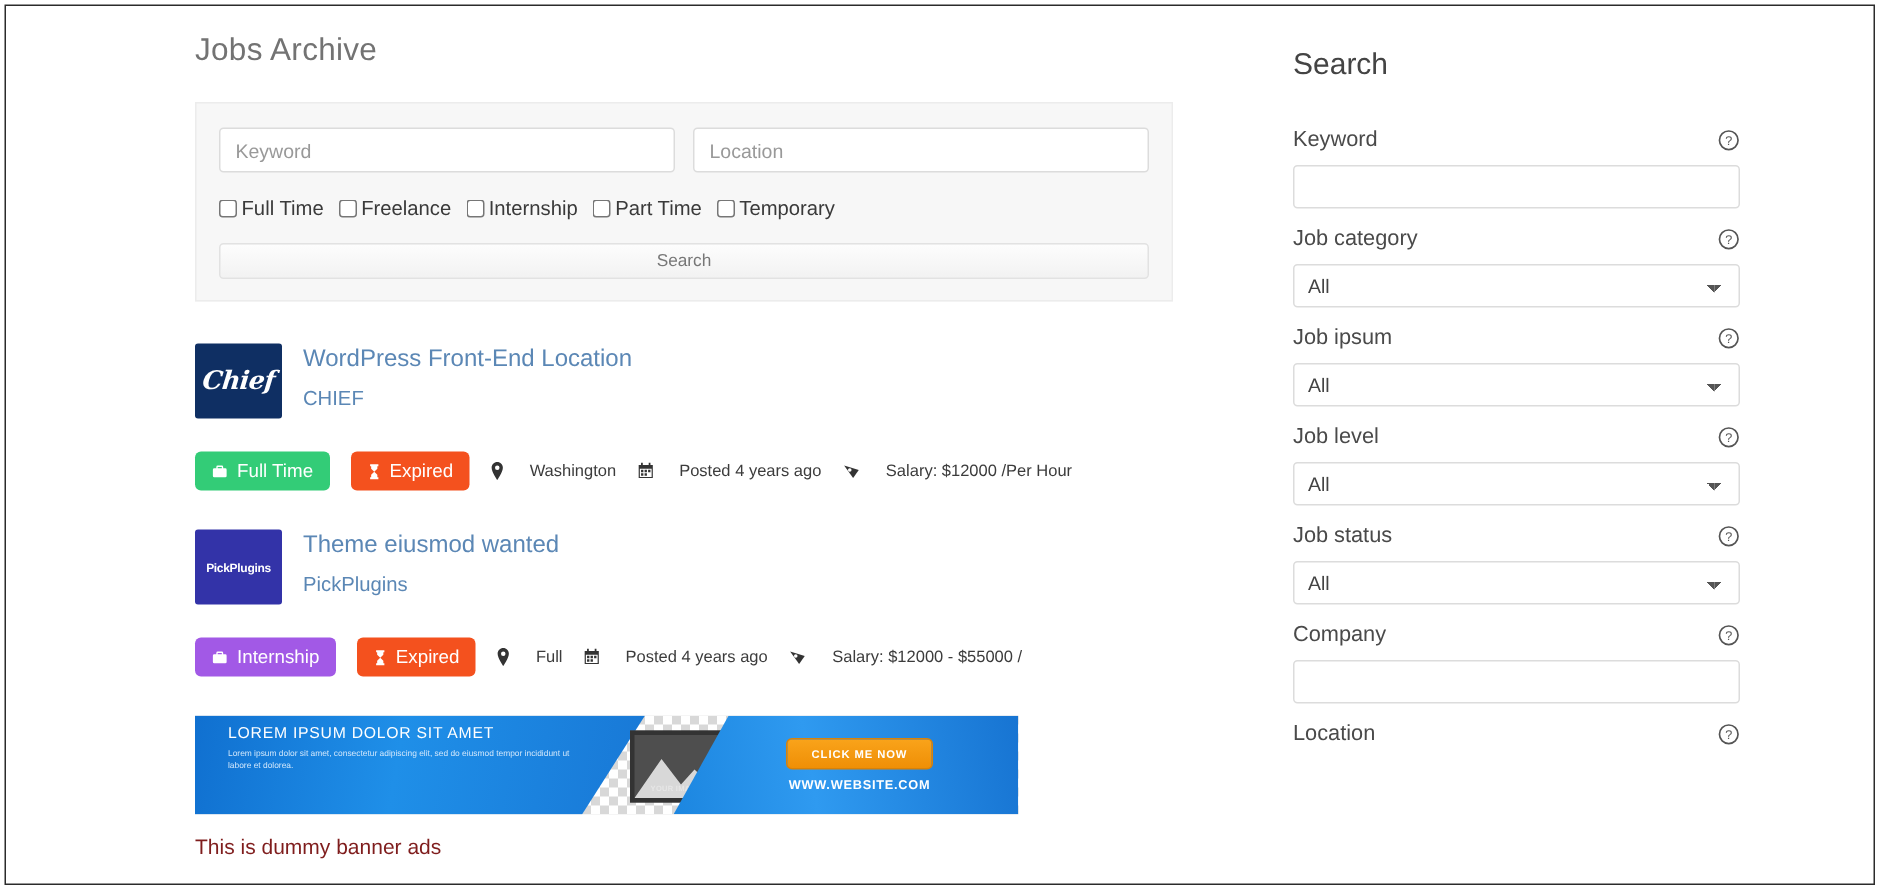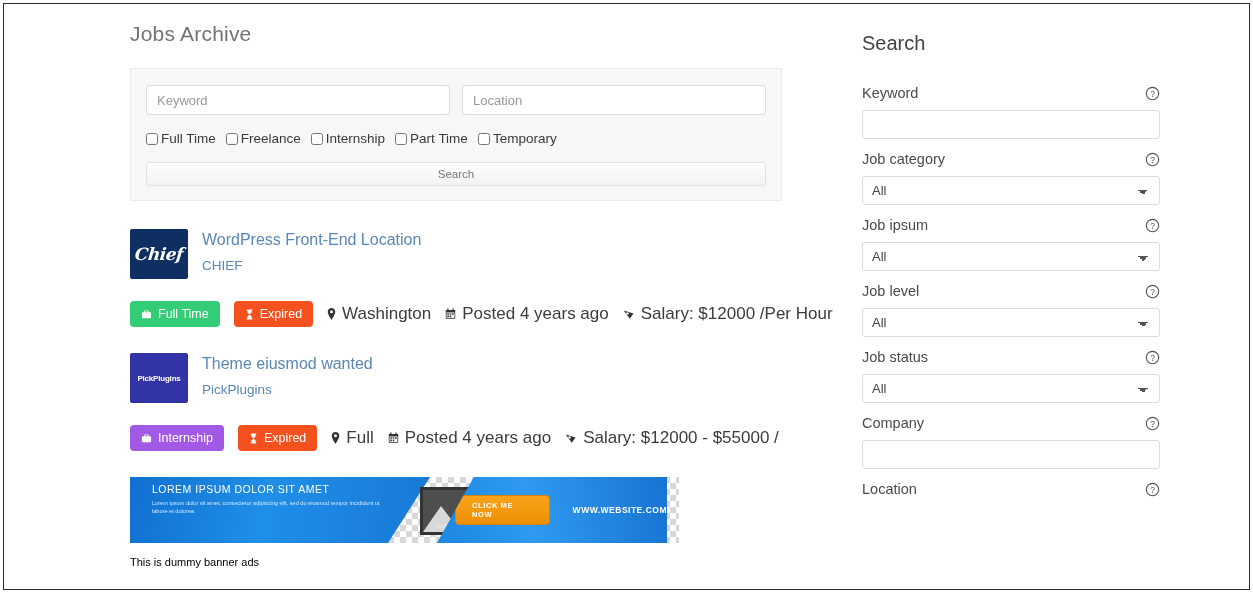--- a/index.html
+++ b/index.html
@@ -94,22 +94,22 @@
   .job-company { font-size:13.5px; color:#5b87b5; margin-top:7px; }
 
   .job-meta { display:flex; align-items:center; gap:14px; margin-top:22px; }
   .badge {
     display:inline-flex; align-items:center; gap:6px;
     height:26px; padding:0 11px; border-radius:4px;
     color:#fff; font-size:12.5px; white-space:nowrap;
   }
   .badge svg { display:block; }
   .meta-txt {
-    display:inline-flex; align-items:center; gap:6px;
-    font-size:17px; color:#3c3c3c; white-space:nowrap;
+    display:inline-flex; align-items:center; gap:17px;
+    font-size:11px; color:#3c3c3c; white-space:nowrap;
   }
   .meta-txt svg { display:block; fill:#333; }
 
   
   .banner-wrap { margin-top:8px; }
   .banner {
     width:549px; height:66px; position:relative; overflow:hidden;
     background:
       repeating-conic-gradient(#d8d8d8 0% 25%, #ffffff 0% 50%) 0 0/12px 12px;
   }
@@ -126,37 +126,37 @@
     position:absolute; left:290px; top:10px; width:78px; height:48px;
     background:#4e4e4e; border:3px solid #333;
     display:flex; align-items:flex-end; justify-content:center;
   }
   .banner .thumb svg { position:absolute; left:0; bottom:0; }
   .banner .thumb .cap {
     position:relative; font-size:5px; color:#e6e6e6; margin-bottom:3px;
     letter-spacing:.2px; font-weight:bold;
   }
   .banner .right-panel {
-    position:absolute; right:12px; top:0; width:230px; height:100%;
+    position:absolute; right:0; top:0; width:230px; height:100%;
     background:linear-gradient(260deg,#1774d2 0%,#2f9af0 60%,#1c86e0 100%);
     clip-path:polygon(16% 0, 100% 0, 100% 100%, 0 100%);
-    display:flex; align-items:center;
+    display:flex; flex-direction:column; align-items:center;
     justify-content:center; gap:5px;
   }
   .banner .cta {
     background:linear-gradient(#f9a31a,#ef8f06);
     color:#fff; font-size:7.5px; font-weight:bold; letter-spacing:.6px;
     padding:5px 16px; border-radius:4px; border:1px solid #d98208;
     margin-left:18px;
   }
   .banner .url {
     color:#fff; font-size:8.5px; font-weight:bold; letter-spacing:.5px;
     margin-left:18px;
   }
-  .banner-caption { margin-top:13px; font-size:11px; color:#000000; }
+  .banner-caption { margin-top:13px; font-size:14px; color:#7f1d1d; }
 
   
   .side-field { margin-bottom:12px; }
   .side-label-row {
     display:flex; align-items:center; justify-content:space-between;
     width:298px; margin-bottom:9px;
   }
   .side-label { font-size:14.5px; color:#4a4a4a; }
   .help-icon { width:15px; height:15px; cursor:pointer; }
   .help-icon circle { fill:none; stroke:#555; stroke-width:1.2; }

